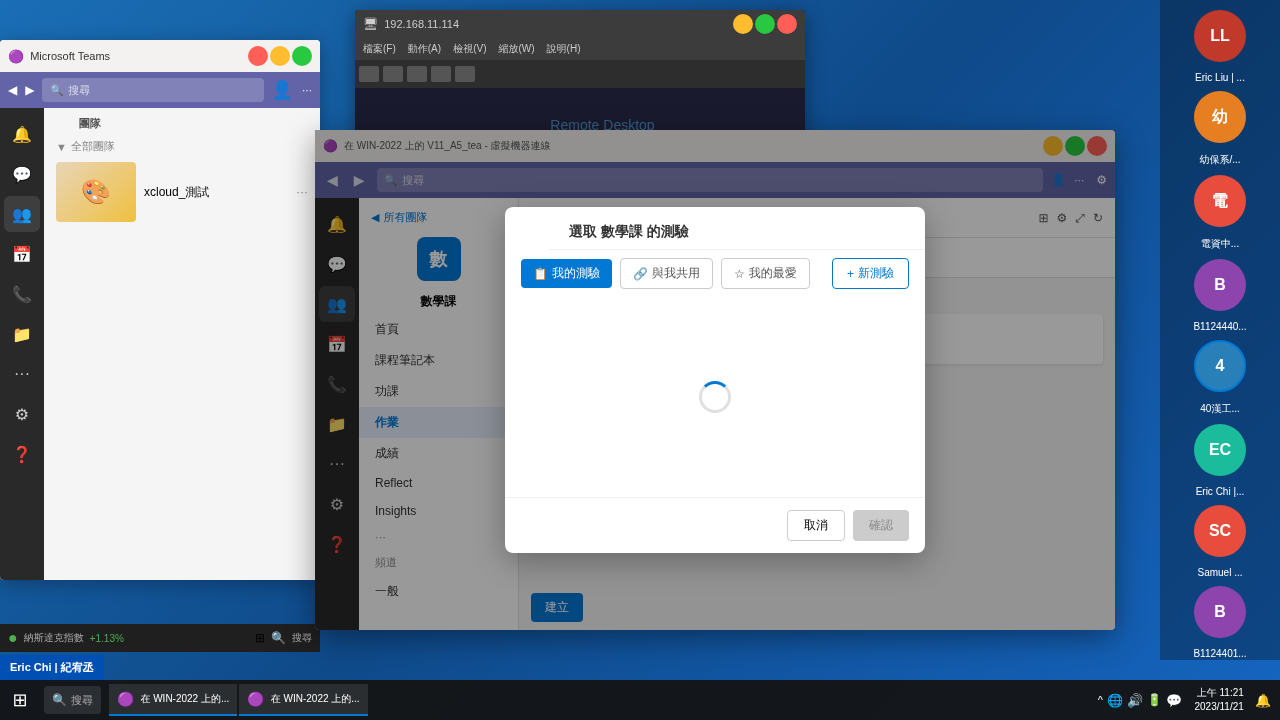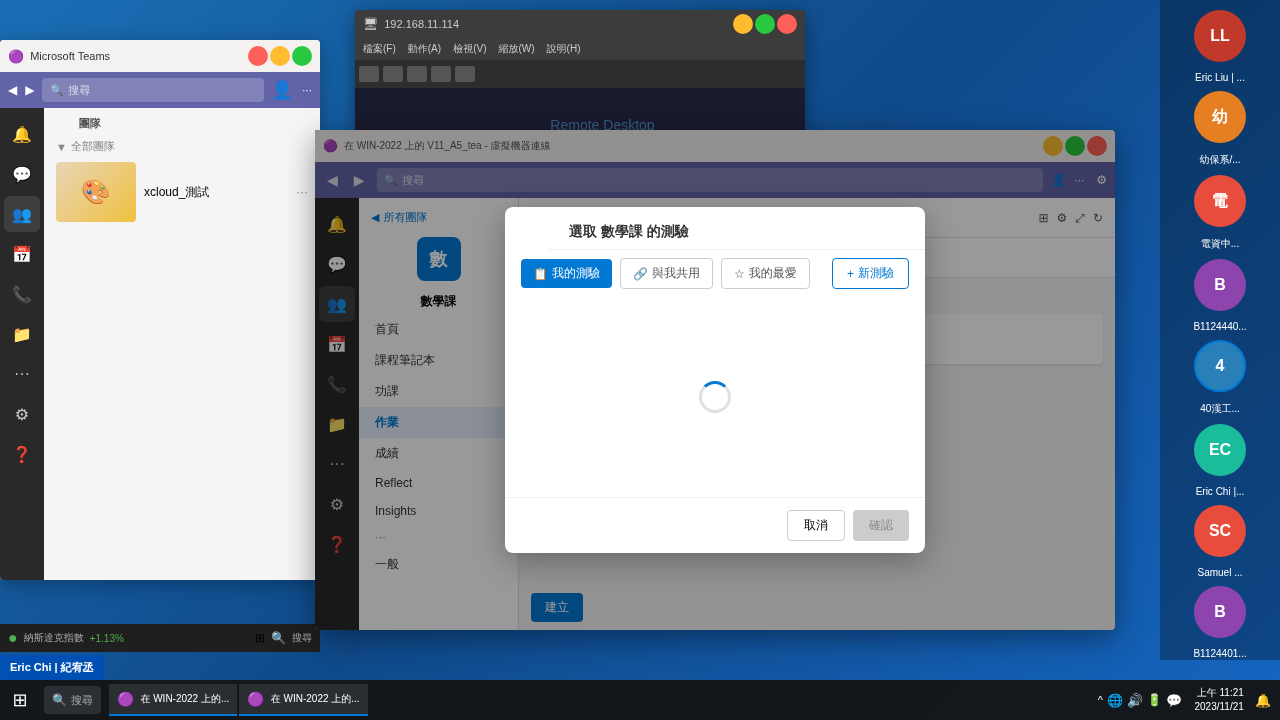--- a/index.html
+++ b/index.html
@@ -777,20 +777,21 @@
         </div>
         <div class="course-name">數學課</div>
         <div class="nav-item">首頁</div>
         <div class="nav-item">課程筆記本</div>
         <div class="nav-item">功課</div>
         <div class="nav-item active">作業</div>
         <div class="nav-item">成績</div>
         <div class="nav-item">Reflect</div>
         <div class="nav-item">Insights</div>
         <div class="nav-more">···</div>
+        <div class="nav-section">頻道</div>
         <div class="nav-item">一般</div>
       </div>
       <div class="assignment-area">
         <div class="assignment-header">
           <span class="assignment-icon">📋</span>
           <span class="assignment-title">作業</span>
           <div style="margin-left:auto;display:flex;gap:8px;align-items:center;">
             <span style="cursor:pointer;color:#555;">⊞</span>
             <span style="cursor:pointer;color:#555;">⚙</span>
             <span style="cursor:pointer;color:#555;">⤢</span>

